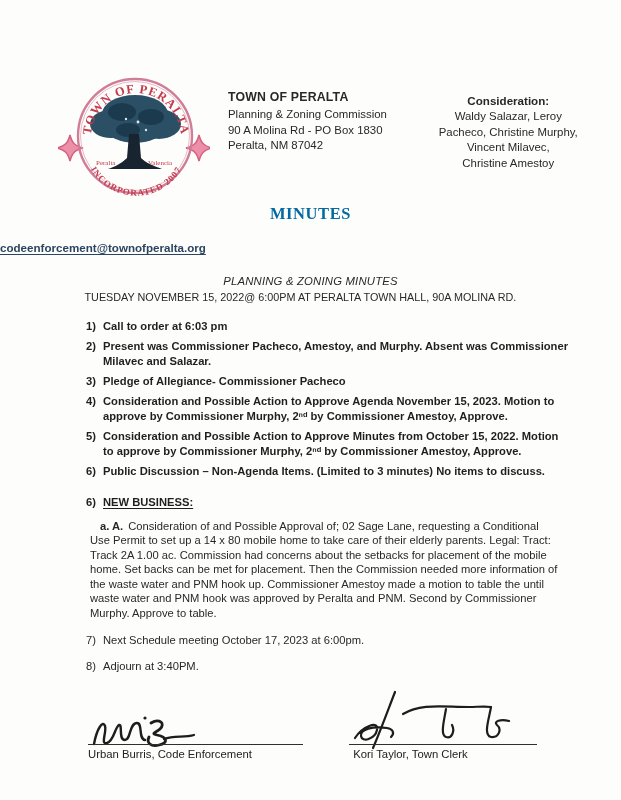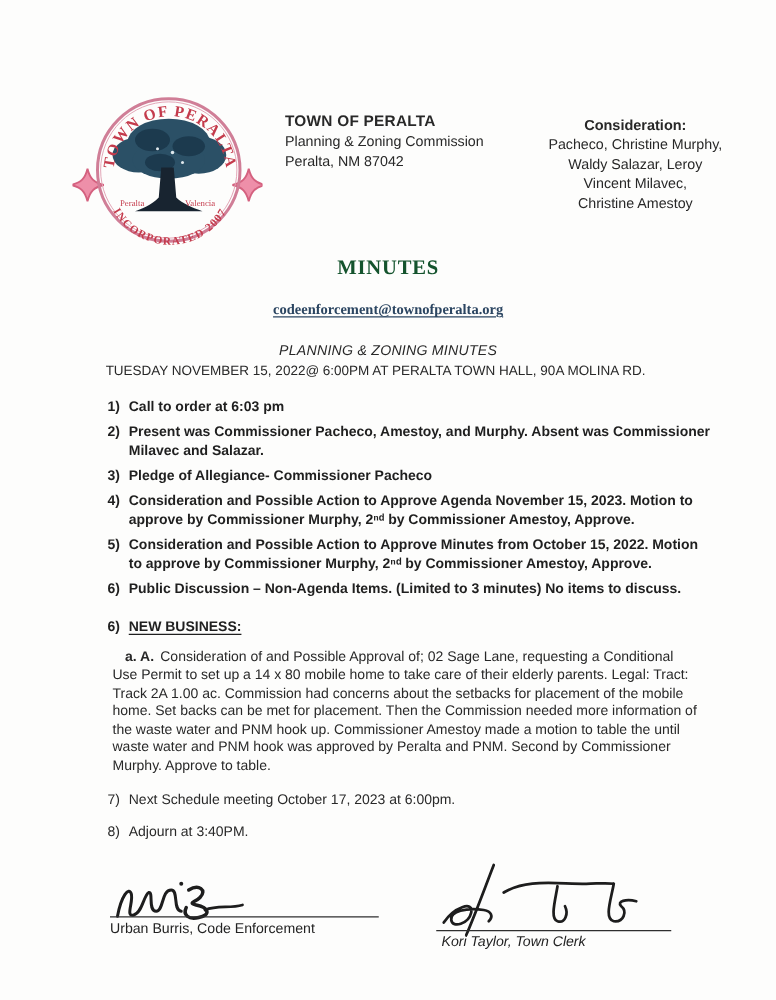--- a/index.html
+++ b/index.html
@@ -16,43 +16,43 @@
   .header{display:flex;padding:70px 24px 0 58px;}
   .seal{width:152px;height:130px;flex:none;}
   .org-block{margin-left:18px;padding-top:20px;width:205px;}
   .org-title{font-size:12.3px;font-weight:700;letter-spacing:.2px;margin-bottom:3px;}
   .org-line{font-size:11.4px;line-height:15.5px;}
   .comm-block{margin-left:auto;padding-top:24px;width:190px;text-align:center;}
   .comm-label{font-size:11.6px;font-weight:700;margin-bottom:2px;}
   .comm-line{font-size:11.4px;line-height:15.5px;}
   
   .doc-title{margin-top:4px;text-align:center;font-family:"Liberation Serif",serif;
-    font-size:16.5px;font-weight:700;letter-spacing:.6px;color:#14532d;}
-  .email-row{margin-top:14px;text-align:center;font-family:Liberation Serif, serif;}
+    font-size:16.5px;font-weight:700;letter-spacing:.6px;color:#0369a1;}
+  .email-row{margin-top:14px;text-align:left;}
   .email-link{font-size:11.6px;font-weight:700;color:#2b4561;text-decoration:underline;
     text-underline-offset:2px;cursor:pointer;}
   .subtitle{margin-top:19px;text-align:center;font-style:italic;font-size:11.3px;letter-spacing:.2px;}
   .meeting{margin:3px auto 0;max-width:452px;font-size:10.8px;line-height:15.5px;}
   
   .agenda{margin:13px 50px 0 86px;}
   .item{display:flex;margin-top:5px;font-size:11.2px;line-height:15px;}
   .item .num{width:17px;flex:none;}
   .item .txt{width:468px;}
   .item.bold{font-weight:700;color:#1f1f1f;}
   .item.gap-lg{margin-top:16px;}
   .item.gap-md{margin-top:12px;}
   .item.gap-sm{margin-top:11px;}
   .item.underline .txt{text-decoration:underline;text-underline-offset:2px;}
   .nb-para{margin:9px 48px 0 90px;width:468px;font-size:11.2px;line-height:14.6px;text-indent:10px;}
   .nb-lead{font-weight:700;margin-right:5px;}
   
-  .sig-row{display:flex;justify-content:space-between;align-items:center;margin:16px 84px 0 88px;gap:46px;}
+  .sig-row{display:flex;justify-content:space-between;align-items:flex-end;margin:16px 84px 0 88px;gap:46px;}
   .sig-col{display:flex;flex-direction:column;}
   .sig-col.left{width:220px;}
-  .sig-col.right{width:192px;font-style:italic;}
+  .sig-col.right{width:192px;}
   .sig-art{display:block;}
   .sig-line{border-bottom:1.4px solid #2f2f2f;margin-top:-6px;}
   .sig-label{font-size:11.3px;margin-top:3px;color:#222;}
   .sig-col.right .sig-label{padding-left:4px;}
 </style>
 </head>
 <body>
 
 <div class="page">
 
@@ -95,27 +95,28 @@
       <text font-family="Liberation Serif, serif" font-size="9" font-weight="700" fill="#c43b4c" letter-spacing="1">
         <textPath href="#arcBottom" startOffset="50%" text-anchor="middle">INCORPORATED 2007</textPath>
       </text>
       <text x="38" y="95" font-size="7" fill="#c43b4c" font-family="Liberation Serif, serif">Peralta</text>
       <text x="90" y="95" font-size="7" fill="#c43b4c" font-family="Liberation Serif, serif">Valencia</text>
     </svg>
 
     <div class="org-block">
       <div class="org-title">TOWN OF PERALTA</div>
       <div class="org-line">Planning &amp; Zoning Commission</div>
+      <div class="org-line">90 A Molina Rd - PO Box 1830</div>
       <div class="org-line">Peralta, NM 87042</div>
     </div>
 
     <div class="comm-block">
       <div class="comm-label">Consideration:</div>
+      <div class="comm-line">Waldy Salazar, Leroy</div>
       <div class="comm-line">Pacheco, Christine Murphy,</div>
-      <div class="comm-line">Waldy Salazar, Leroy</div>
       <div class="comm-line">Vincent Milavec,</div>
       <div class="comm-line">Christine Amestoy</div>
     </div>
   </div>
 
   <div class="doc-title">MINUTES</div>
 
   <div class="email-row">
     <span class="email-link">codeenforcement@townofperalta.org</span>
   </div>

